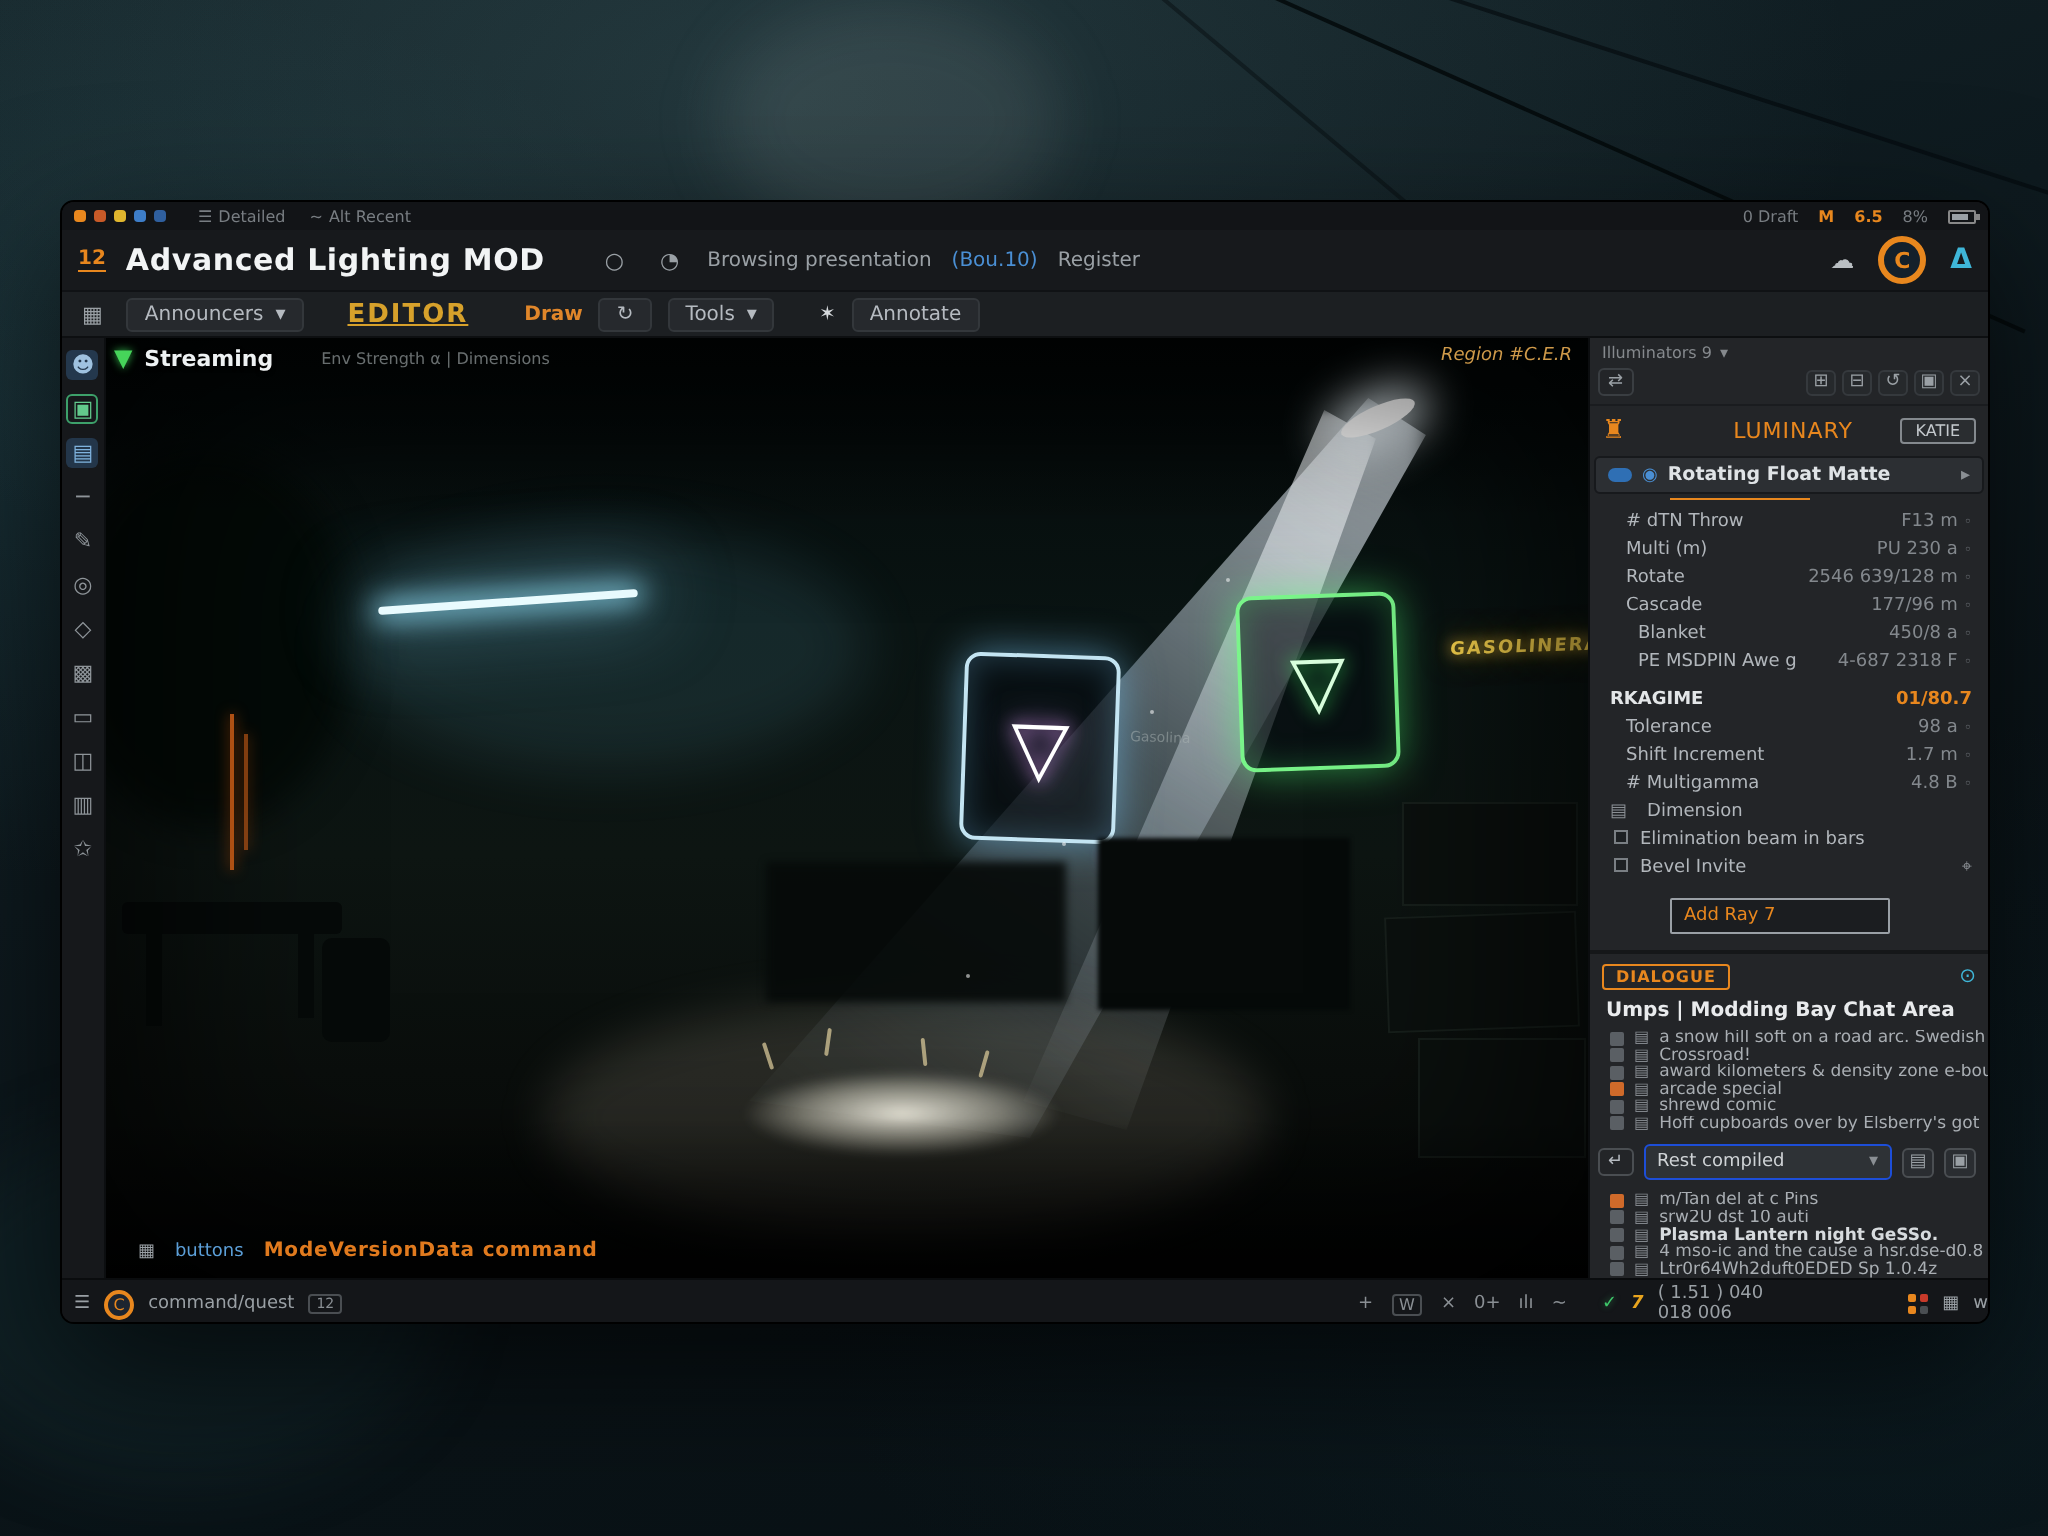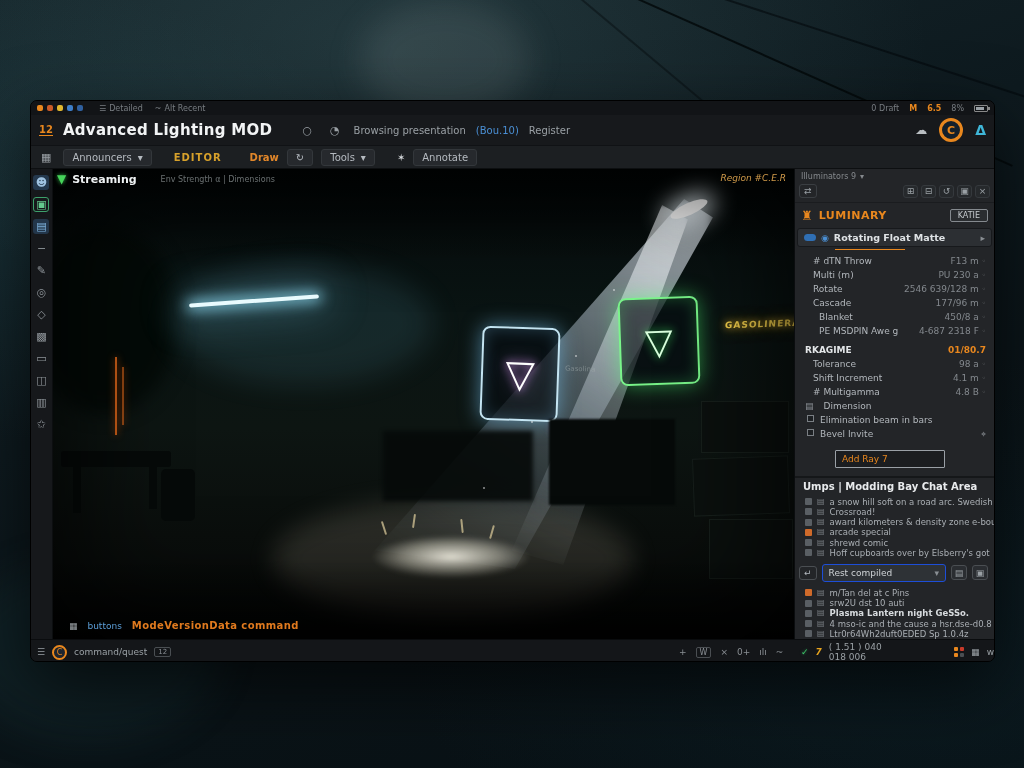--- a/index.html
+++ b/index.html
@@ -44,21 +44,21 @@
     background:#14202b; color:#e8871e; font-weight:bold; font-size:11px;
     display:flex; align-items:center; justify-content:center; }
   .tri-logo { color:#3fb6d8; font-size:14px; font-weight:bold; }
   .cloud { color:#b9bec2; font-size:12px; }
 
   .tabbar { height:24px; display:flex; align-items:center; gap:8px; padding:0 6px;
     background:#1c1f22; border-top:1px solid #101215; border-bottom:1px solid #0d0f11; font-size:10px; }
   .icon-btn { color:#9aa0a5; font-size:11px; padding:1px 4px; border-radius:3px; }
   .boxed { background:#26292d; border:1px solid #33373b; border-radius:3px; padding:2px 8px;
     display:flex; align-items:center; gap:6px; color:#b5bac0; }
-  .editor-lbl { color:#d7a12b; font-size:10px; font-weight:bold; letter-spacing:1px; margin-left:14px; }
+  .editor-lbl { color:#d7a12b; font-size:13px; font-weight:bold; letter-spacing:1px; margin-left:14px;text-decoration:underline; }
   .draw-lbl { color:#e0862a; font-weight:bold; margin-left:20px; }
   .sparkle { color:#d6dadd; margin-left:14px; }
 
   .content { position:relative; height:470px; display:flex; }
   .rail { width:22px; background:#16181b; display:flex; flex-direction:column; align-items:center;
     padding-top:6px; gap:7px; border-right:1px solid #0c0e10; }
   .rail span { font-size:11px; color:#8e9499; width:16px; height:15px; display:flex;
     align-items:center; justify-content:center; border-radius:3px; }
   .rail .r-user { background:#24384d; color:#9fc2e0; }
   .rail .r-cam  { border:1px solid #3da06a; color:#63c98d; }
@@ -124,21 +124,21 @@
   .panel { width:200px; background:#232528; border-left:1px solid #0b0d0f; font-size:9px;
     display:flex; flex-direction:column; }
   .p-head { padding:3px 6px 1px; color:#85898d; font-size:8px; display:flex; gap:4px; align-items:center; }
   .p-tools { display:flex; align-items:center; padding:2px 4px 4px; border-bottom:1px solid #1a1c1f; }
   .p-tools .left-ic { border:1px solid #3a3e42; border-radius:3px; padding:1px 4px; color:#9aa0a5; font-size:9px; }
   .p-tools .grp { margin-left:auto; display:flex; gap:3px; }
   .p-tools .grp span { border:1px solid #35393d; border-radius:3px; width:15px; height:13px;
     display:flex; align-items:center; justify-content:center; color:#9aa0a5; font-size:9px; background:#26292c; }
   .p-section { display:flex; align-items:center; gap:6px; padding:5px 6px; }
   .p-section .crown { color:#e8871e; font-size:13px; }
-  .p-section .name { color:#e8871e; font-weight:bold; font-size:11px; letter-spacing:.5px; }
+  .p-section .name { color:#e8871e; font-weight:normal; font-size:11px; letter-spacing:.5px;margin-left:48px; }
   .p-section .btn { margin-left:auto; border:1px solid #84898e; border-radius:2px; padding:1px 7px;
     color:#c4c9cd; font-size:8px; background:#2a2d30; }
   .tree { background:#2c2f33; margin:0 2px; border:1px solid #17191c; border-radius:3px;
     display:flex; align-items:center; gap:5px; padding:3px 6px; }
   .tree .tg { width:12px; height:7px; background:#2f6fb4; border-radius:4px; }
   .tree .nd { color:#4a8fd4; font-size:9px; }
   .tree .lbl { color:#dfe3e6; font-size:9.5px; font-weight:bold; }
   .tree .chev { margin-left:auto; color:#8a8f94; }
   .tree-underline { height:2px; background:#e8871e; width:70px; margin:2px 0 4px 40px; }
   .prop { display:flex; align-items:center; padding:1px 8px 1px 18px; color:#b2b7bc; line-height:12px; }
@@ -395,21 +395,21 @@
         <span>RKAGIME</span>
         <span class="v">01/80.7</span>
       </div>
       <div class="prop">
         <span>Tolerance</span>
         <span class="v">98 a</span>
           <span class="u">◦</span>
       </div>
       <div class="prop">
         <span>Shift Increment</span>
-        <span class="v">4.1 m</span>
+        <span class="v">1.7 m</span>
           <span class="u">◦</span>
       </div>
       <div class="prop">
         <span># Multigamma</span>
         <span class="v">4.8 B</span>
           <span class="u">◦</span>
       </div>
       <div class="prop" style="padding-left:10px; gap:5px;">
         <span style="color:#8a8f94;">▤</span>
         <span style="margin-left:5px;">Dimension</span>
@@ -420,20 +420,24 @@
       </div>
       <div class="chk">
         <span class="box"></span>
         <span>Bevel Invite</span>
         <span class="tail">⌖</span>
       </div>
 
       <div class="add-field">Add Ray 7</div>
       <div class="p-divider"></div>
 
+      <div class="chat-tag-row">
+        <span class="chat-tag">DIALOGUE</span>
+        <span class="lnk-ic">⊙</span>
+      </div>
       <div class="chat-title">Umps | Modding Bay Chat Area</div>
 
       <div class="msg">
         <span class="sq"></span>
         <span class="dc">▤</span>
         <span>a snow hill soft on a road arc. Swedish Mods</span>
       </div>
       <div class="msg">
         <span class="sq"></span>
         <span class="dc">▤</span>

